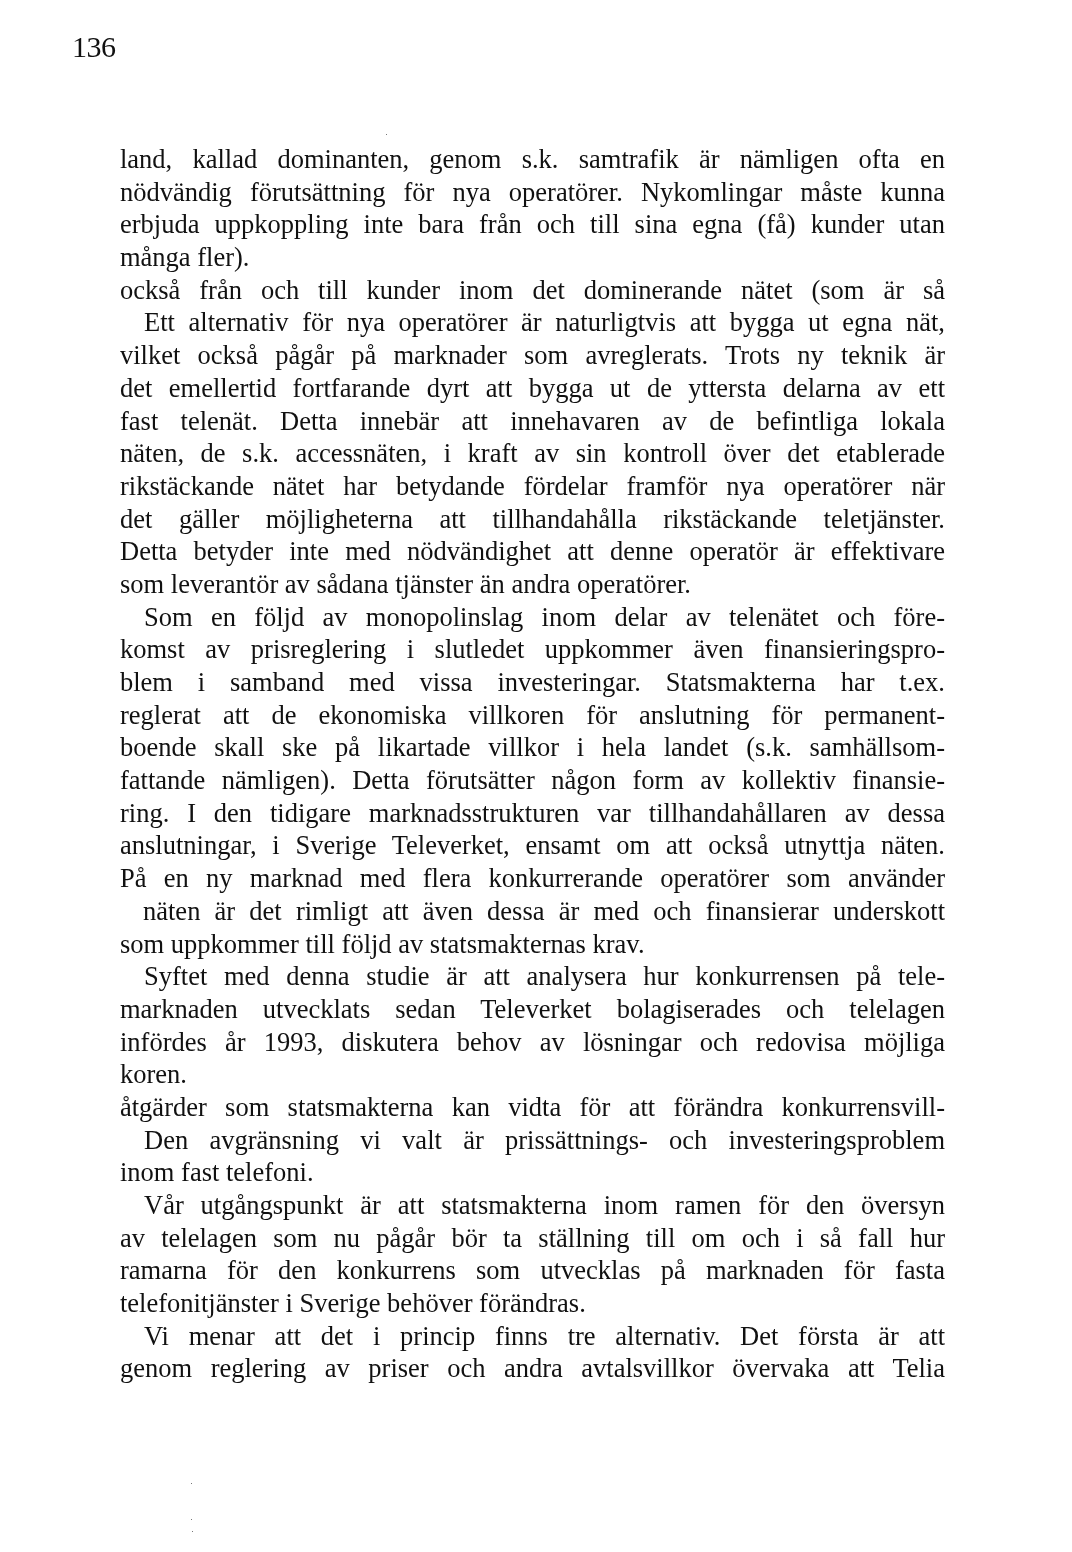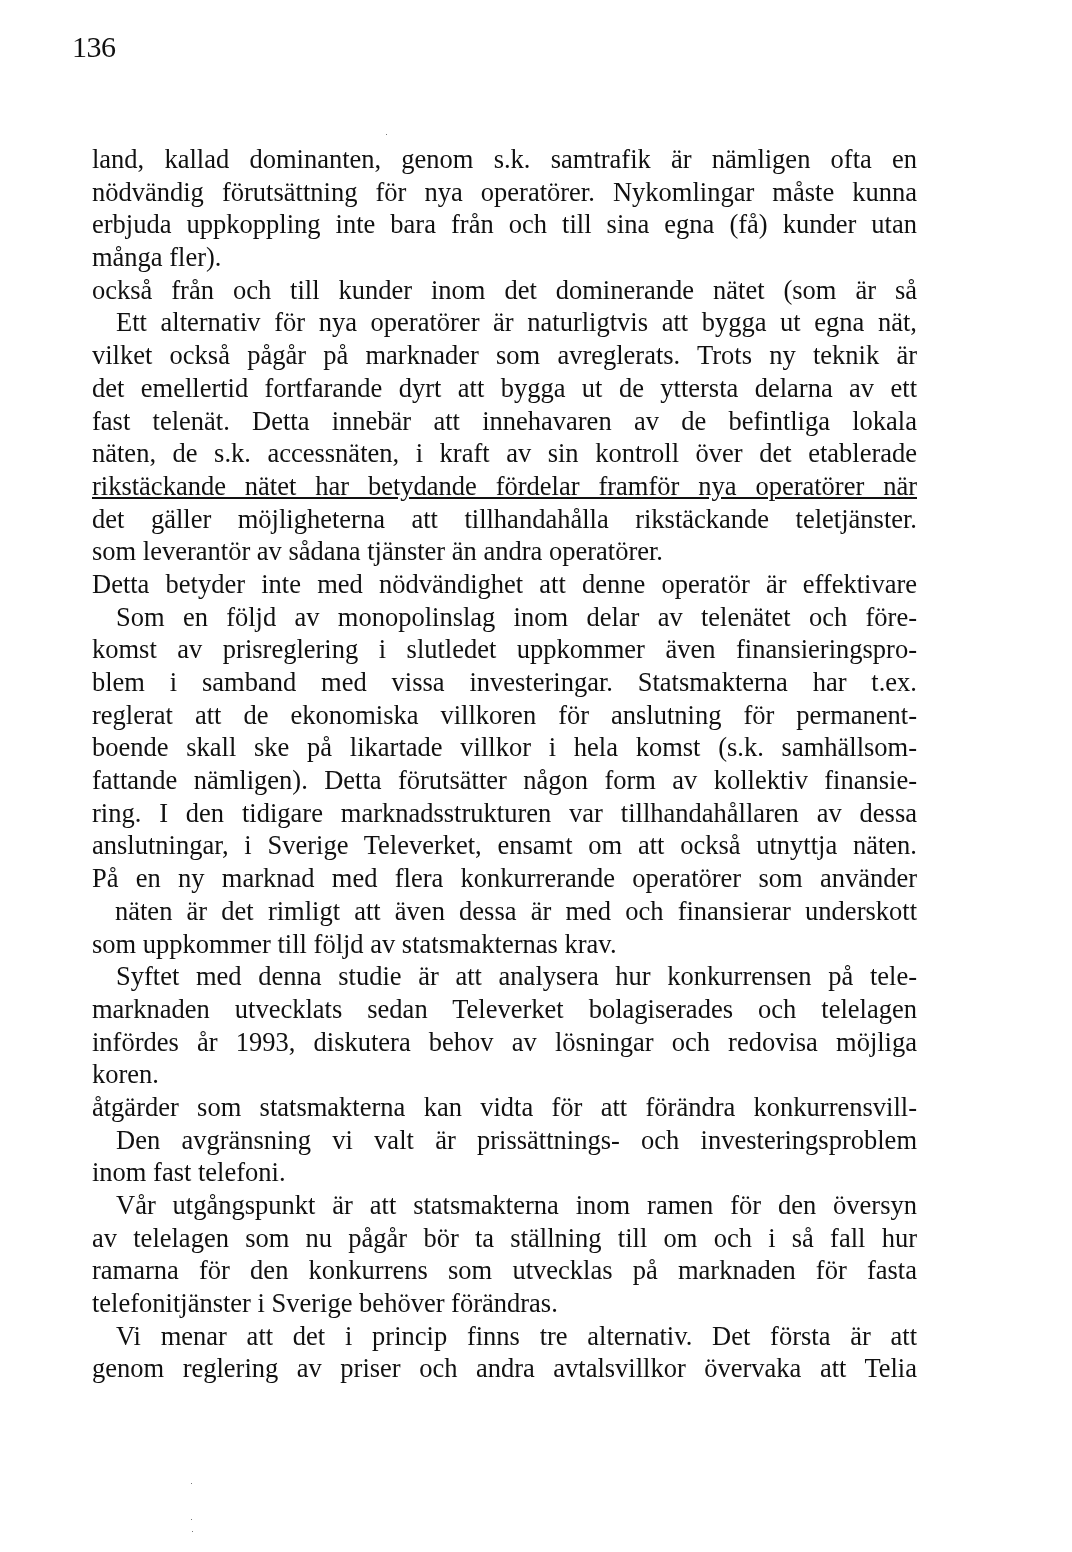--- a/index.html
+++ b/index.html
@@ -17,21 +17,21 @@
     }
     .page-number {
       position: absolute;
       left: 72px;
       top: 30px;
       font-size: 30px;
       letter-spacing: -0.5px;
     }
     .body-text {
       position: absolute;
-      left: 92px;
+      left: 120px;
       top: 143px;
       width: 825px;
       font-size: 26.5px;
     }
     .paragraph {
       margin: 0;
     }
     .line {
       display: block;
       height: 32.7px;
@@ -70,32 +70,32 @@
     <span class="line last" style="white-space: nowrap; display: block;">många fler).</span>
     <span class="line"><span style="white-space: nowrap; font: inherit; word-spacing: 0px;">också från och till kunder inom det dominerande nätet (som är så</span></span>
   </div>
 
   <div class="paragraph">
     <span class="line indent"><span style="white-space: nowrap; font: inherit; word-spacing: 0px;">Ett alternativ för nya operatörer är naturligtvis att bygga ut egna nät,</span></span>
     <span class="line"><span style="white-space: nowrap; font: inherit; word-spacing: 0px;">vilket också pågår på marknader som avreglerats. Trots ny teknik är</span></span>
     <span class="line"><span style="white-space: nowrap; font: inherit; word-spacing: 0px;">det emellertid fortfarande dyrt att bygga ut de yttersta delarna av ett</span></span>
     <span class="line"><span style="white-space: nowrap; font: inherit; word-spacing: 0px;">fast telenät. Detta innebär att innehavaren av de befintliga lokala</span></span>
     <span class="line"><span style="white-space: nowrap; font: inherit; word-spacing: 0px;">näten, de s.k. accessnäten, i kraft av sin kontroll över det etablerade</span></span>
-    <span class="line"><span style="white-space: nowrap; font: inherit; word-spacing: 0px; text-decoration: underline;">rikstäckande nätet har betydande fördelar framför nya operatörer när</span></span>
+    <span class="line"><span style="white-space: nowrap; font: inherit; word-spacing: 0px;">rikstäckande nätet har betydande fördelar framför nya operatörer när</span></span>
     <span class="line"><span style="white-space: nowrap; font: inherit; word-spacing: 0px;">det gäller möjligheterna att tillhandahålla rikstäckande teletjänster.</span></span>
+    <span class="line"><span style="white-space: nowrap; font: inherit; word-spacing: 0px;">Detta betyder inte med nödvändighet att denne operatör är effektivare</span></span>
     <span class="line last" style="white-space: nowrap; display: block;">som leverantör av sådana tjänster än andra operatörer.</span>
-    <span class="line"><span style="white-space: nowrap; font: inherit; word-spacing: 0px;">Detta betyder inte med nödvändighet att denne operatör är effektivare</span></span>
   </div>
 
   <div class="paragraph">
     <span class="line indent"><span style="white-space: nowrap; font: inherit; word-spacing: 0px;">Som en följd av monopolinslag inom delar av telenätet och före-</span></span>
     <span class="line"><span style="white-space: nowrap; font: inherit; word-spacing: 0px;">komst av prisreglering i slutledet uppkommer även finansieringspro-</span></span>
     <span class="line"><span style="white-space: nowrap; font: inherit; word-spacing: 0px;">blem i samband med vissa investeringar. Statsmakterna har t.ex.</span></span>
     <span class="line"><span style="white-space: nowrap; font: inherit; word-spacing: 0px;">reglerat att de ekonomiska villkoren för anslutning för permanent-</span></span>
-    <span class="line"><span style="white-space: nowrap; font: inherit; word-spacing: 0px;">boende skall ske på likartade villkor i hela komst (s.k. samhällsom-</span></span>
+    <span class="line"><span style="white-space: nowrap; font: inherit; word-spacing: 0px;">boende skall ske på likartade villkor i hela landet (s.k. samhällsom-</span></span>
     <span class="line"><span style="white-space: nowrap; font: inherit; word-spacing: 0px;">fattande nämligen). Detta förutsätter någon form av kollektiv finansie-</span></span>
     <span class="line"><span style="white-space: nowrap; font: inherit; word-spacing: 0px;">ring. I den tidigare marknadsstrukturen var tillhandahållaren av dessa</span></span>
     <span class="line"><span style="white-space: nowrap; font: inherit; word-spacing: 0px;">anslutningar, i Sverige Televerket, ensamt om att också utnyttja näten.</span></span>
     <span class="line"><span style="white-space: nowrap; font: inherit; word-spacing: 0px;">På en ny marknad med flera konkurrerande operatörer som använder</span></span>
     <span class="line"><span style="white-space: nowrap; font: inherit; word-spacing: 0px; margin-left: 23px;">näten är det rimligt att även dessa är med och finansierar underskott</span></span>
     <span class="line last" style="white-space: nowrap; display: block;">som uppkommer till följd av statsmakternas krav.</span>
   </div>
 
   <div class="paragraph">
     <span class="line indent"><span style="white-space: nowrap; font: inherit; word-spacing: 0px;">Syftet med denna studie är att analysera hur konkurrensen på tele-</span></span>

